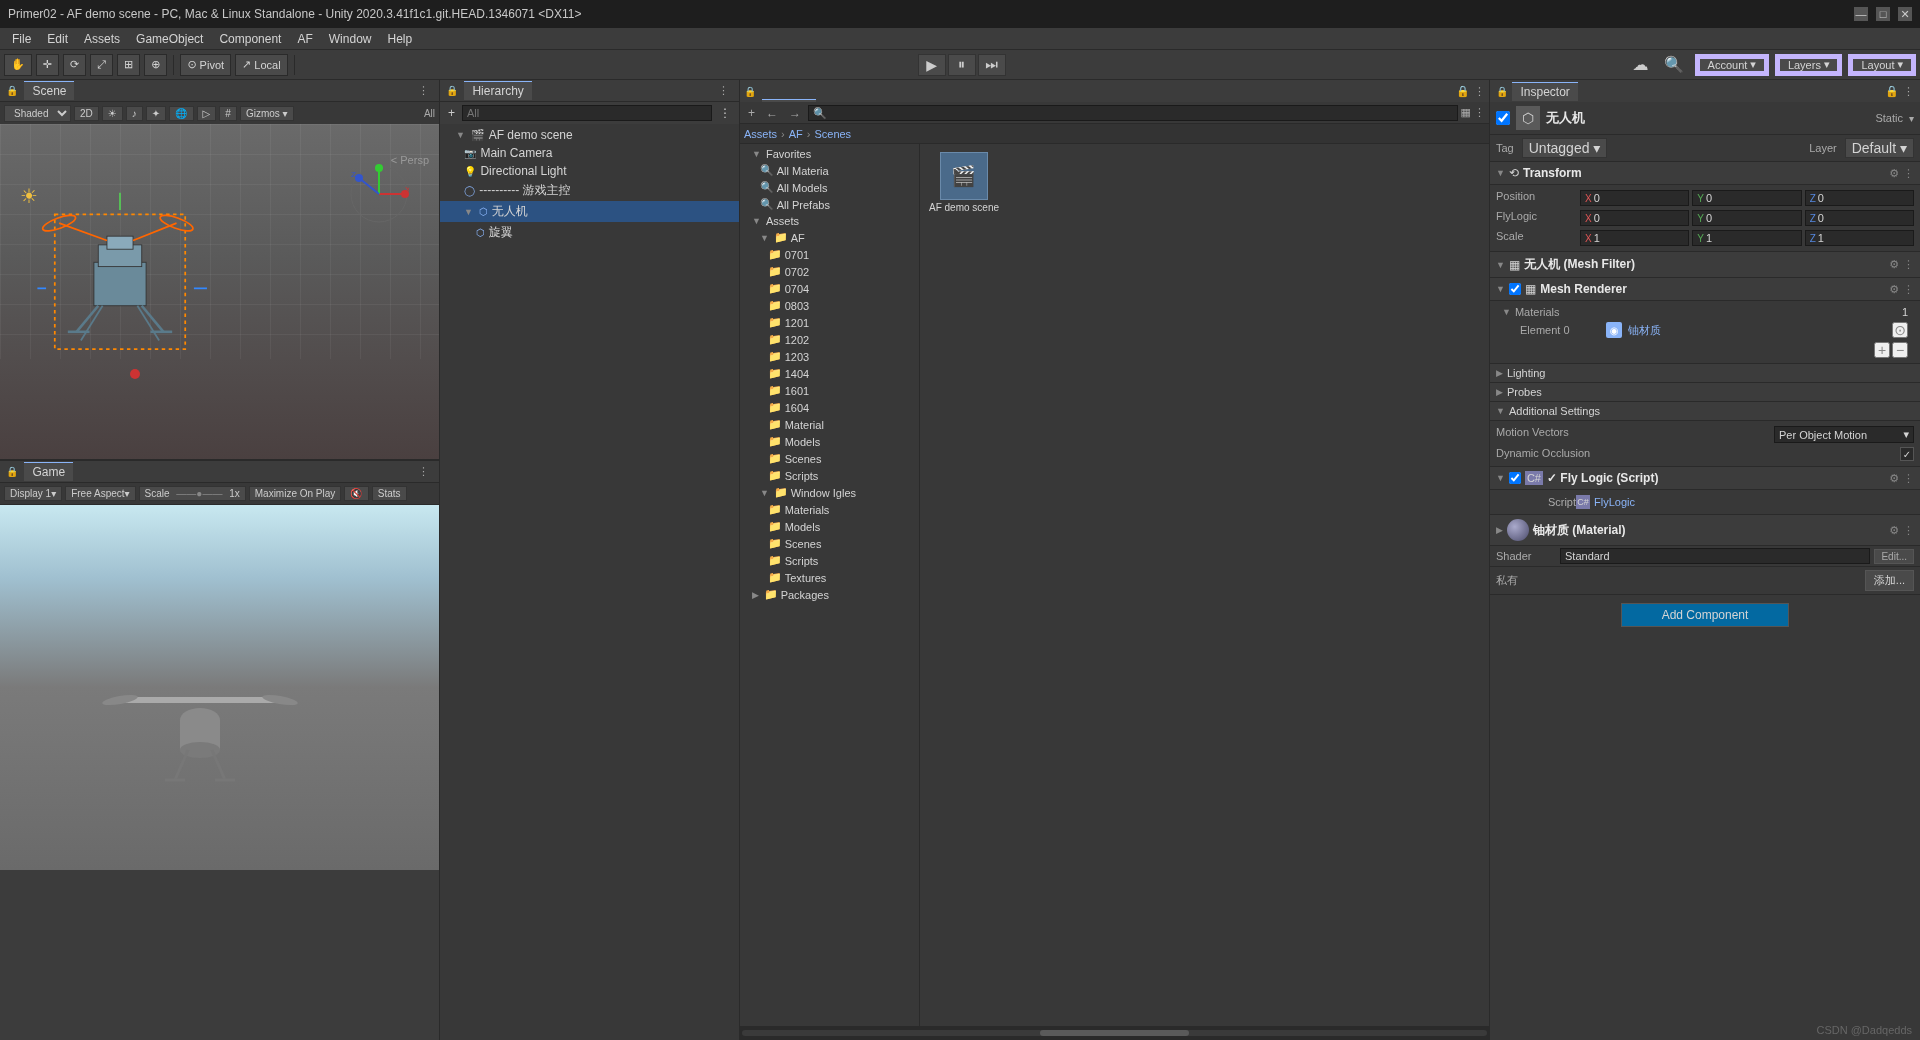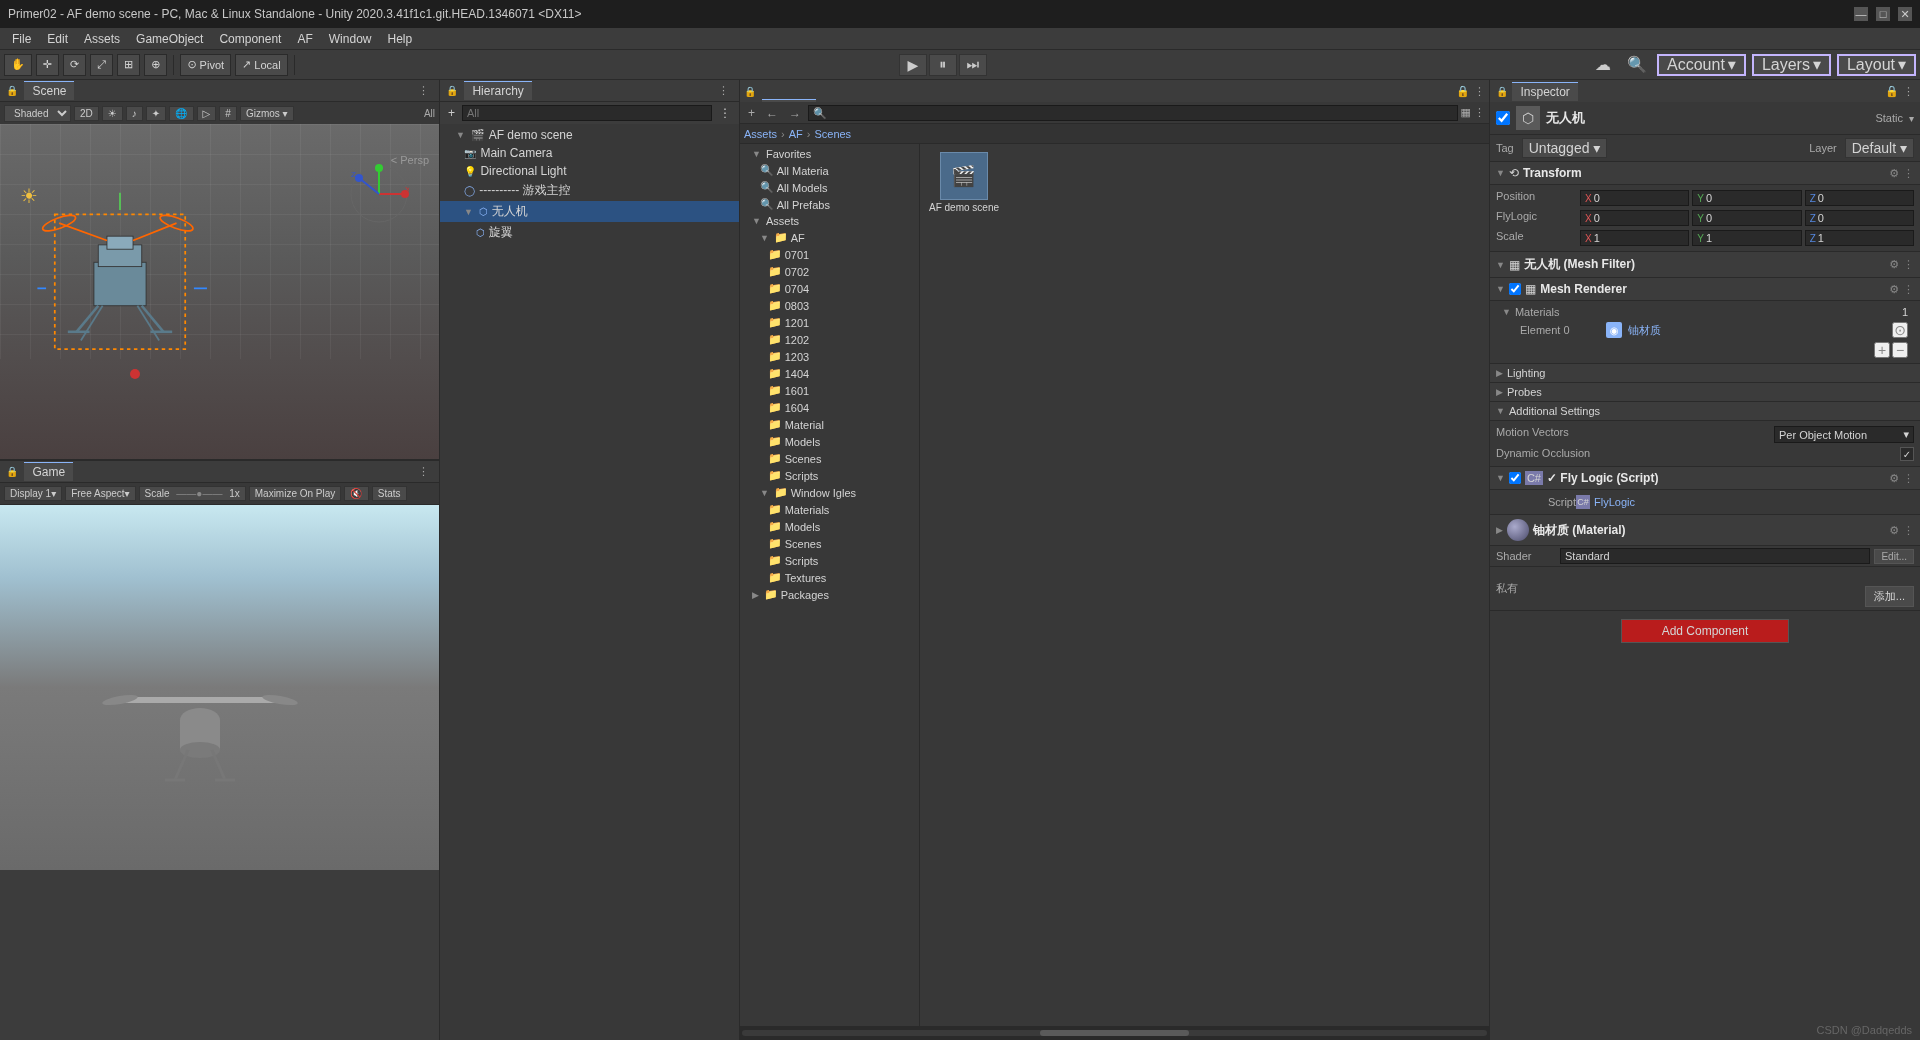--- a/index.html
+++ b/index.html
@@ -608,32 +608,31 @@
       border-bottom: 1px solid #2a2a2a;
     }
     .private-label { font-size: 11px; color: #aaa; flex: 1; }
     .private-btn {
       font-size: 11px;
       background: #4a4a4a;
       border: 1px solid #555;
       color: #d4d4d4;
       padding: 2px 8px;
       cursor: pointer;
-      margin-top: 16px;
     }
 
     
     #add-component {
       display: flex;
       justify-content: center;
       padding: 8px;
     }
     #add-component-btn {
       padding: 4px 40px;
-      background: #b91c1c;
+      background: #0369a1;
       border: 1px solid #555;
       color: #d4d4d4;
       cursor: pointer;
       font-size: 12px;
     }
 
     
     #watermark {
       position: fixed;
       bottom: 4px;
@@ -672,24 +671,24 @@
       border: none;
       color: #ccc;
       cursor: pointer;
       font-size: 16px;
     }
 
     .header-label-btn {
       height: 22px;
       padding: 0 8px;
       background: #4a4a4a;
-      border: 2px solid #c4b5fd;
+      border: 5px solid #c4b5fd;
       color: #d4d4d4;
       cursor: pointer;
-      font-size: 16px;
+      font-size: 11px;
       display: flex;
       align-items: center;
       gap: 3px;
     }
 
     
     #panels-row {
       display: flex;
       flex: 1;
       overflow: hidden;

